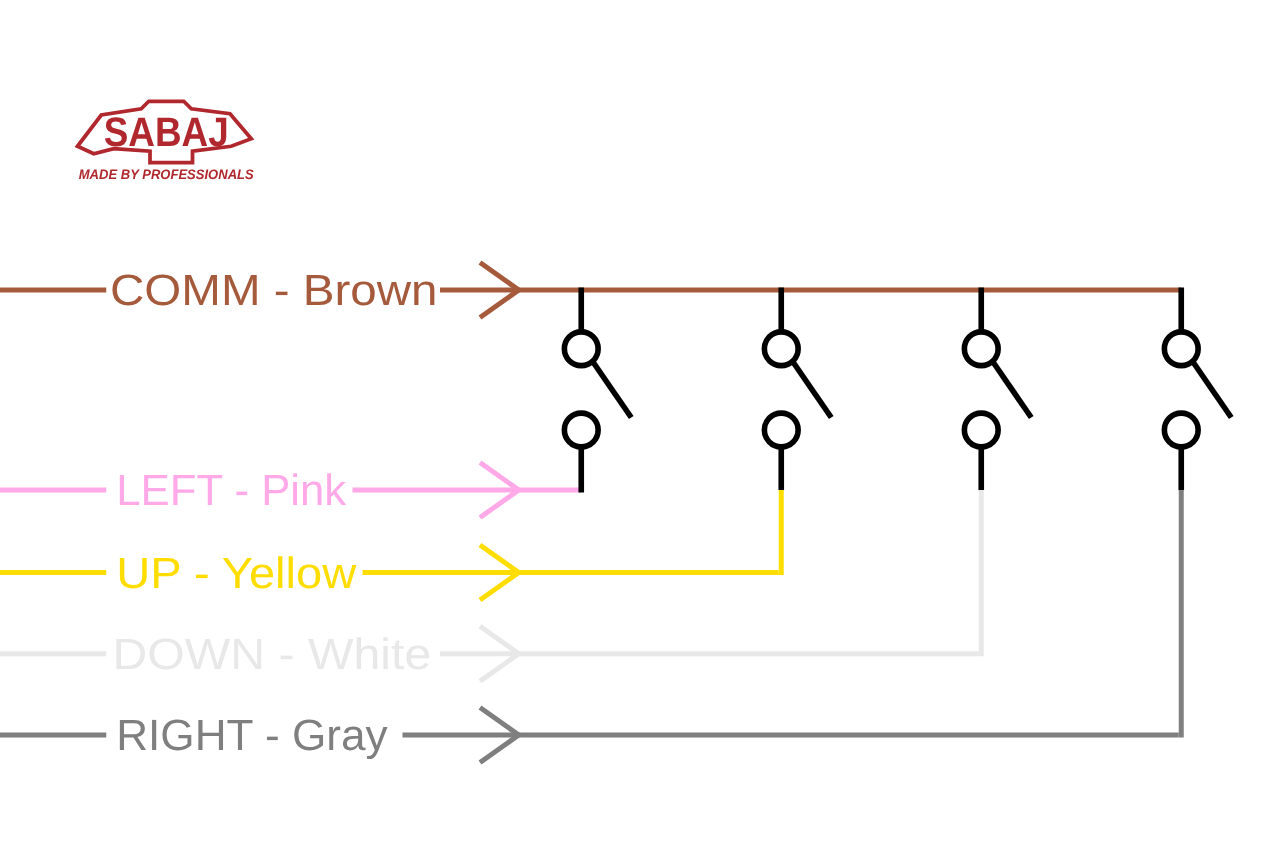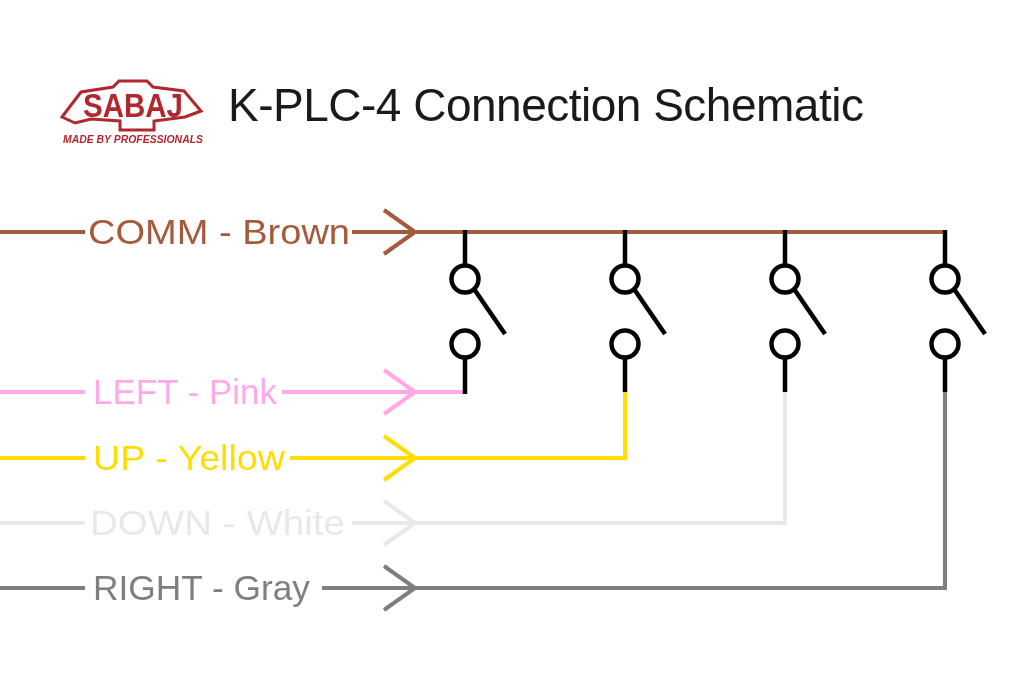--- a/index.html
+++ b/index.html
@@ -134,15 +134,14 @@
 
     </g>
   </svg>
 
   <svg id="brand-logo" width="148" height="80" viewBox="0 0 148 80">
     <polygon fill="none" stroke-width="3" stroke-linejoin="miter" points="4,41 23,16 55,11 61,5 89,5 95,11 126,15 143,35 127,41 96,45 96,54 62,54 62,45 33,43 17,47" stroke="#B0282E"></polygon>
     <text id="logo-brand-text" x="75" y="41" text-anchor="middle" textLength="100" lengthAdjust="spacingAndGlyphs" fill="#B0282E">SABAJ</text>
     <text id="logo-tagline" x="75" y="67" text-anchor="middle" textLength="140" lengthAdjust="spacingAndGlyphs" fill="#B0282E">MADE BY PROFESSIONALS</text>
   </svg>
 
-  <div id="page-title">K-PLC-4 Connection Schematic</div>
 
 </div>
 
 </body></html>

